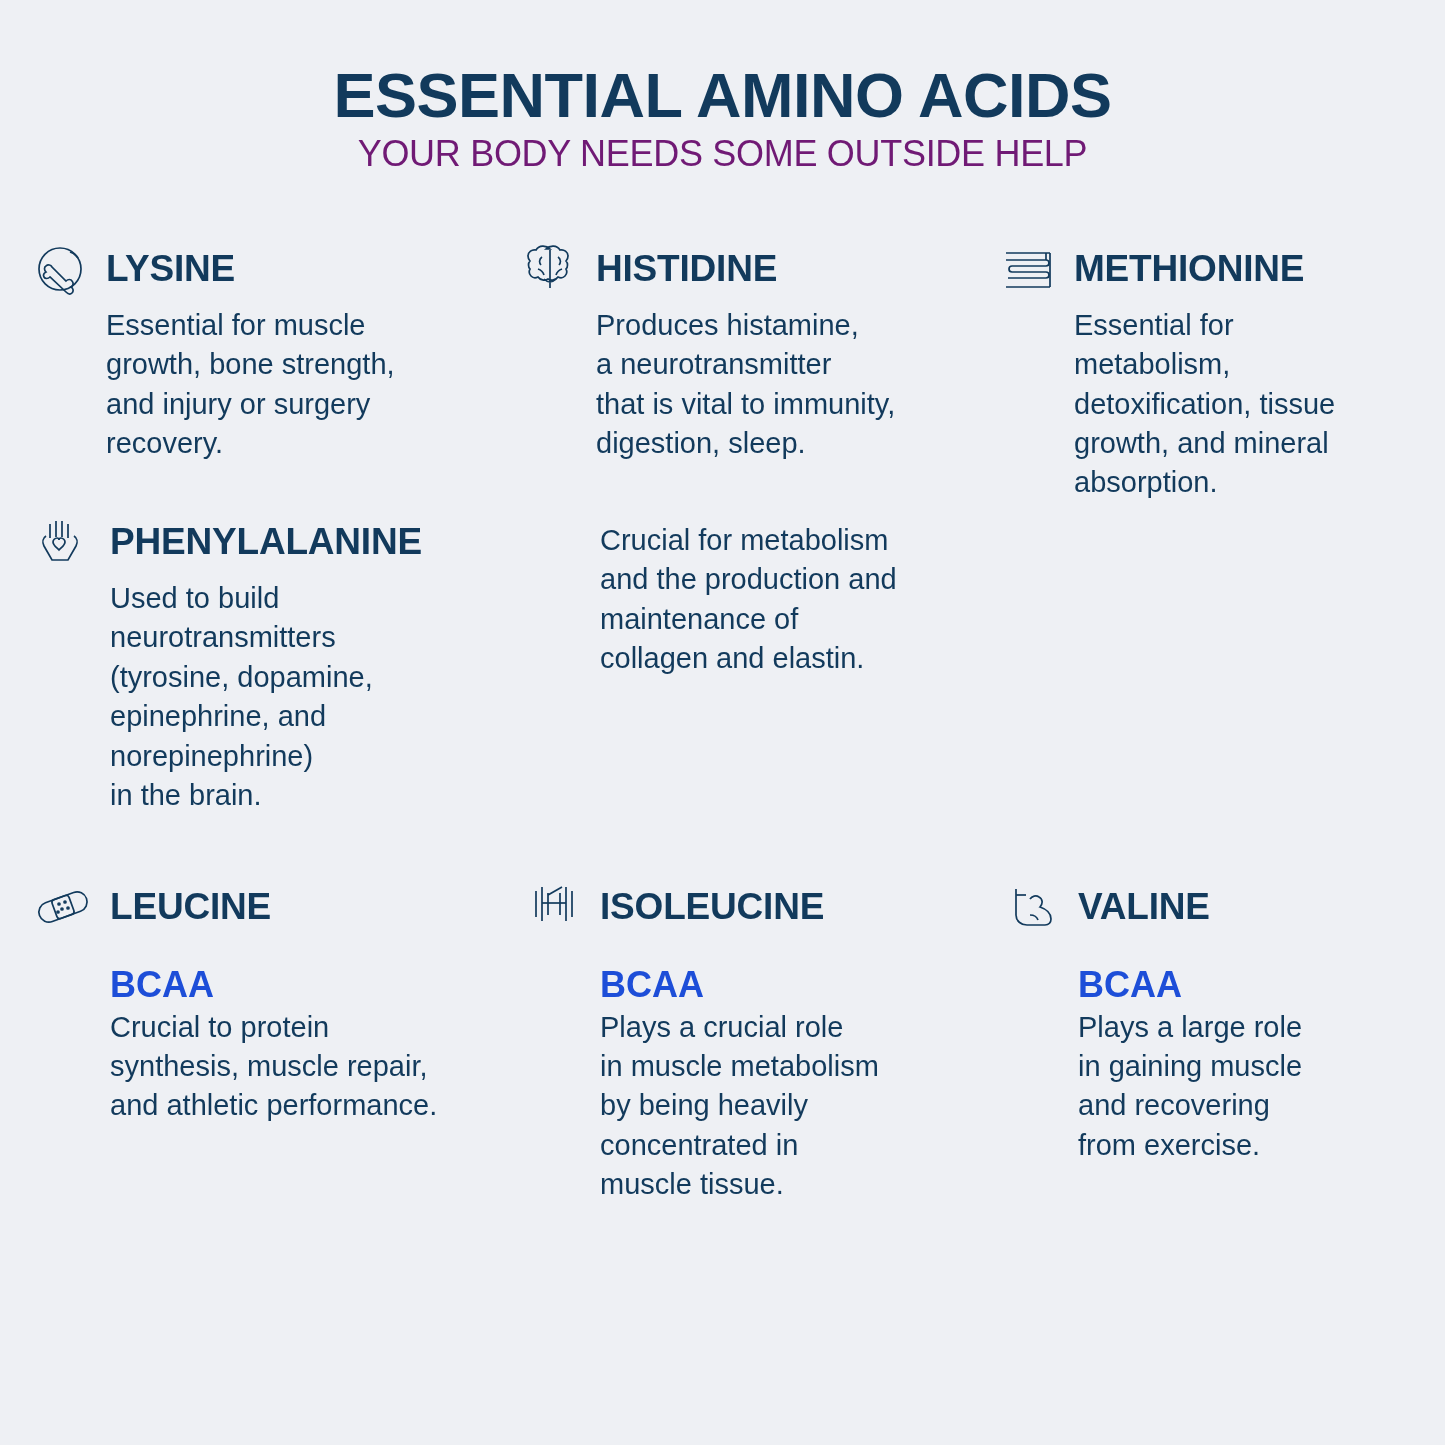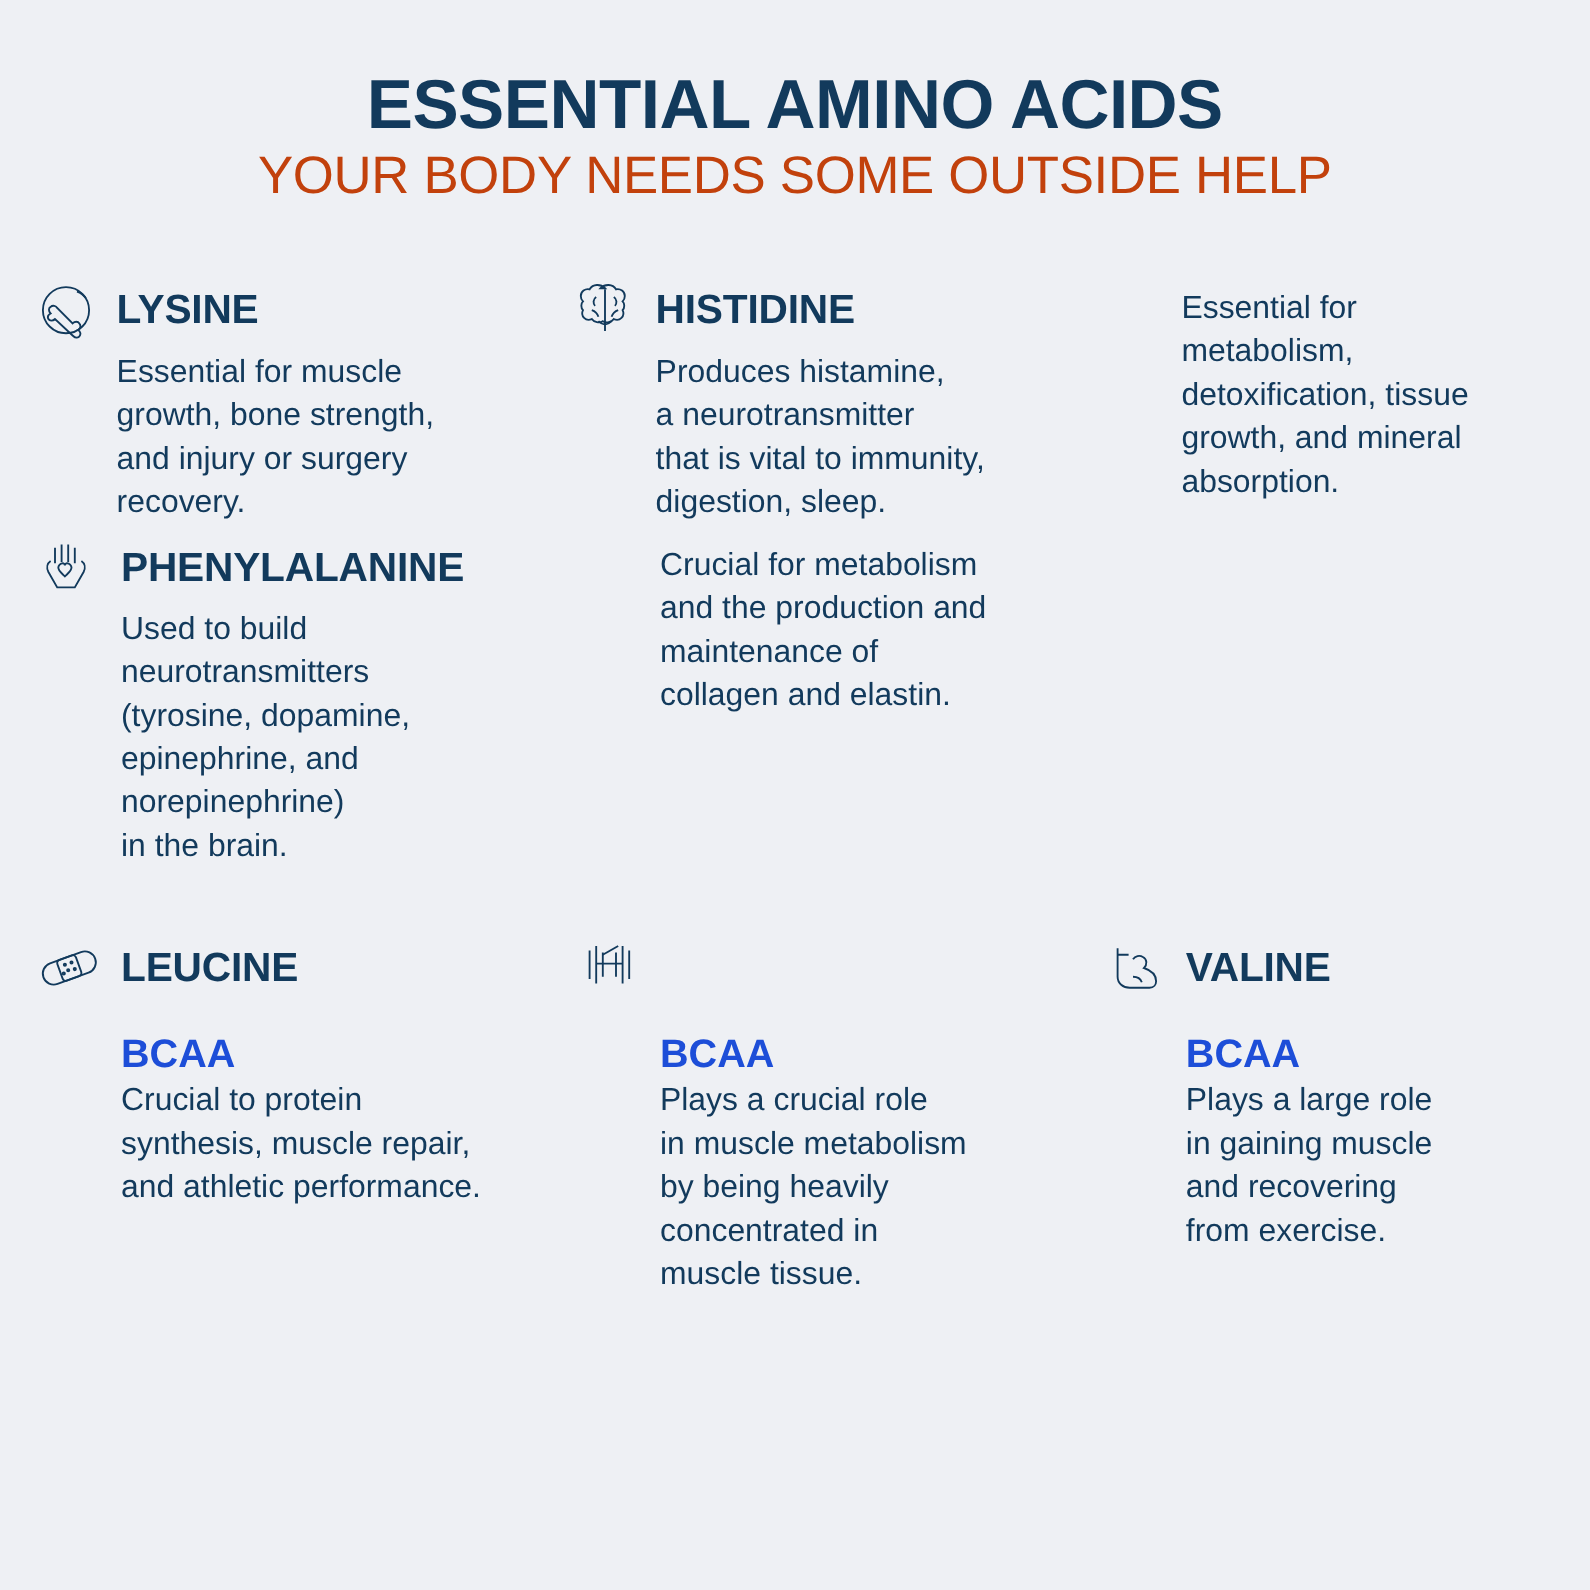--- a/index.html
+++ b/index.html
@@ -28,23 +28,23 @@
   .header h1 {
     margin: 0;
     font-size: 63px;
     font-weight: bold;
     letter-spacing: -0.5px;
     color: #123a5c;
     line-height: 1.05;
   }
   .header h2 {
     margin: 6px 0 0 0;
-    font-size: 48px;
+    font-size: 36px;
     font-weight: 300;
-    color: #c2410c;
+    color: #701a75;
     line-height: 1.1;
     letter-spacing: -0.3px;
   }
 
   .grid {
     margin-top: 66px;
     padding: 0 28px 0 28px;
     display: grid;
     grid-template-columns: 490px 478px 430px;
     column-gap: 0px;
@@ -144,20 +144,30 @@
       </div>
       <div class="card-body">
         <div class="desc">Produces histamine,
 a neurotransmitter
 that is vital to immunity,
 digestion, sleep.</div>
       </div>
     </div>
 
     <div class="card cell-methionine">
+      <div class="card-head">
+        <span class="icon">
+          <svg width="60" height="52" viewBox="0 0 60 52" fill="none" stroke="#123a5c" stroke-width="1.7">
+            <path d="M8 10h44M8 17h40c4 0 4 6 0 6H14c-4 0-4 6 0 6h34c4 0 4 6 0 6H10"></path>
+            <path d="M8 44h44"></path>
+            <path d="M48 10v7M52 10v34"></path>
+          </svg>
+        </span>
+        <span class="card-title">METHIONINE</span>
+      </div>
       <div class="card-body">
         <div class="desc">Essential for
 metabolism,
 detoxification, tissue
 growth, and mineral
 absorption.</div>
       </div>
     </div>
   </div>
 
@@ -223,20 +233,21 @@
 
     <div class="card cell-isoleucine">
       <div class="card-head">
         <span class="icon">
           <svg width="56" height="52" viewBox="0 0 56 52" fill="none" stroke="#123a5c" stroke-width="1.7">
             <path d="M10 10v26M16 6v34M22 12v22M34 12v22M40 6v34M46 10v26"></path>
             <path d="M16 22h24"></path>
             <path d="M22 14l14-8"></path>
           </svg>
         </span>
+        <span class="card-title">ISOLEUCINE</span>
       </div>
       <div class="card-body">
         <div class="tag">BCAA</div>
         <div class="desc">Plays a crucial role
 in muscle metabolism
 by being heavily
 concentrated in
 muscle tissue.</div>
       </div>
     </div>

